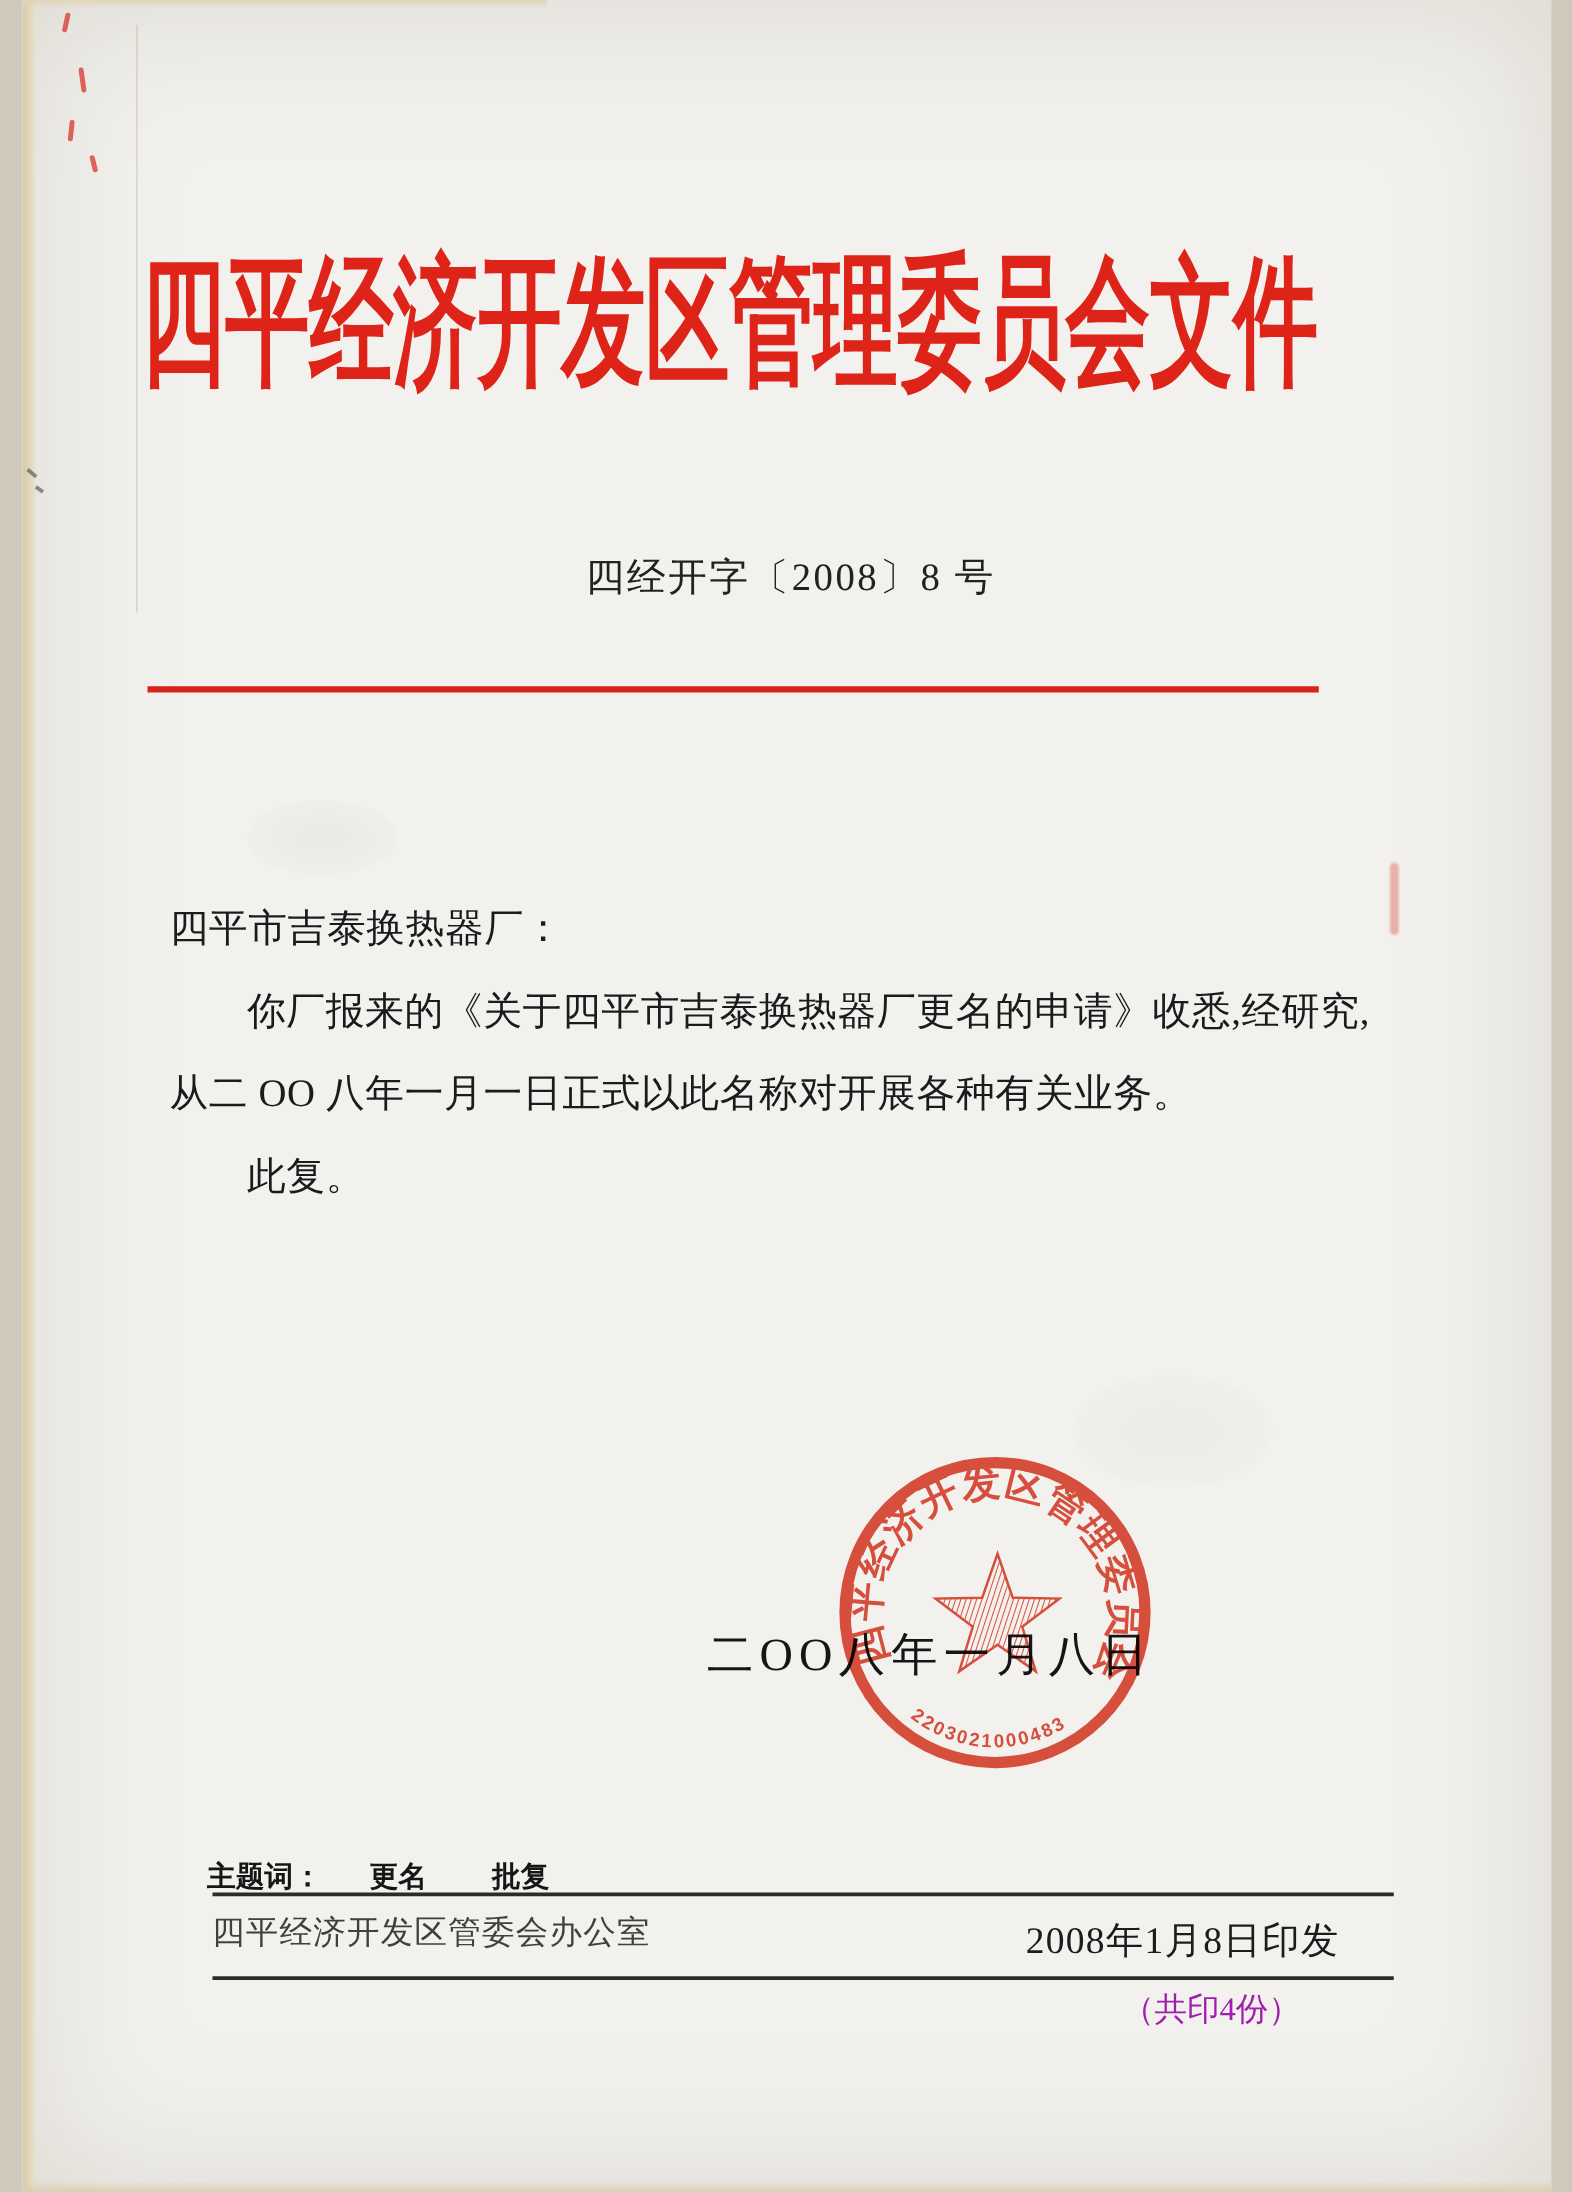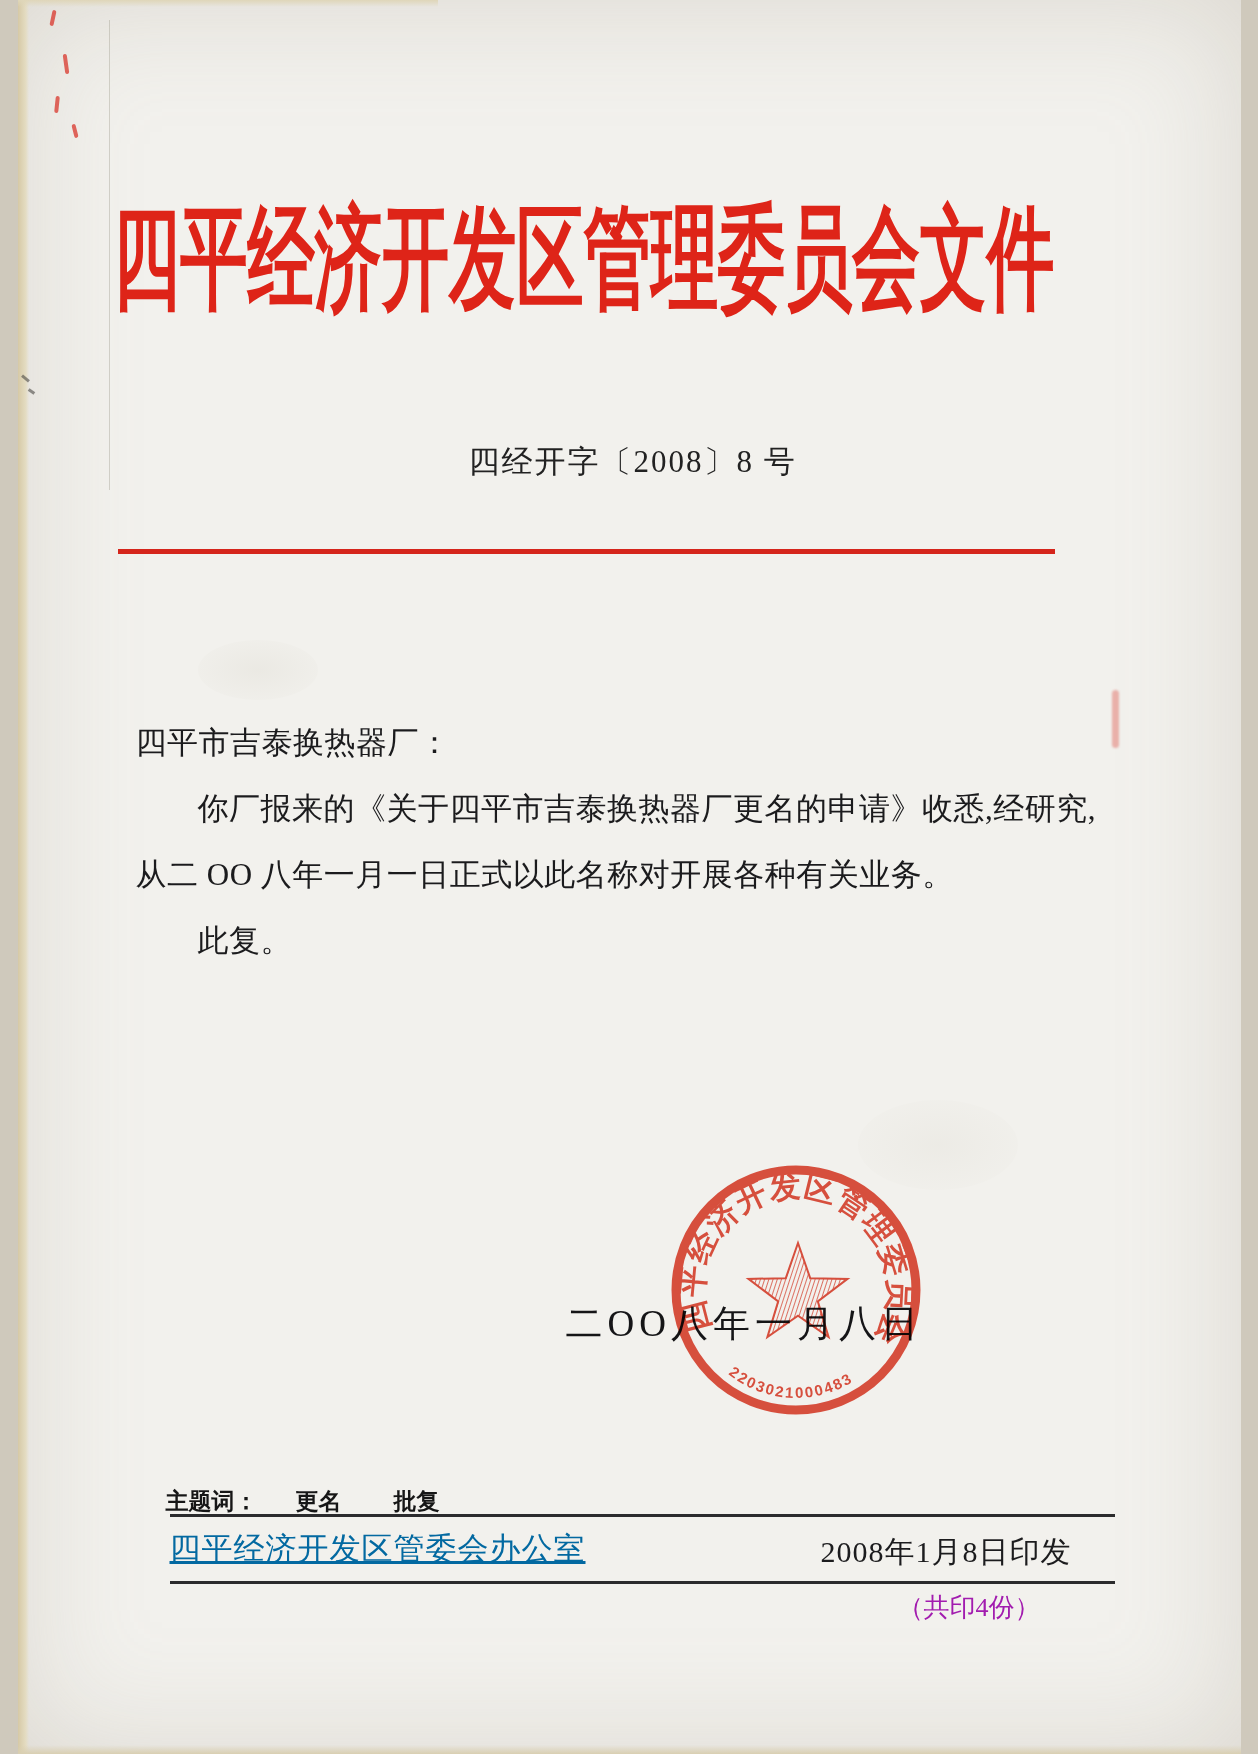--- a/index.html
+++ b/index.html
@@ -54,22 +54,22 @@
 
   .footer-keywords{position:absolute;left:148px;top:1466px;height:44px;
     font-family:"Liberation Sans","DejaVu Sans",sans-serif;
     font-weight:bold;font-size:23px;color:#161616;white-space:nowrap;margin-top:20px;}
   .footer-keywords .kw1{margin-left:38px;}
   .footer-keywords .kw2{margin-left:52px;}
 
   .footer-rule{position:absolute;left:152px;width:945px;height:3px;background:#2b2b2d;}
   .rule-a{top:1514px;} .rule-b{top:1581px;}
 
-  .footer-office{position:absolute;left:152px;top:1528px;font-size:31px;
-    letter-spacing:1px;color:#0369a1;text-decoration:underline;}
+  .footer-office{position:absolute;left:152px;top:1528px;font-size:26px;
+    letter-spacing:1px;color:#404040;}
   .footer-printdate{position:absolute;left:803px;top:1532px;font-size:30px;
     letter-spacing:1px;color:#1c1c1e;}
   .copies-note{position:absolute;left:880px;top:1590px;font-size:26px;color:#a21caf;}
 
   .red-smudge{position:absolute;left:1094px;top:690px;width:7px;height:58px;
     background:rgba(222,70,60,.38);border-radius:4px;filter:blur(1px);}
   .speck{position:absolute;background:rgba(60,58,55,.55);}
 </style>
 </head>
 <body>

